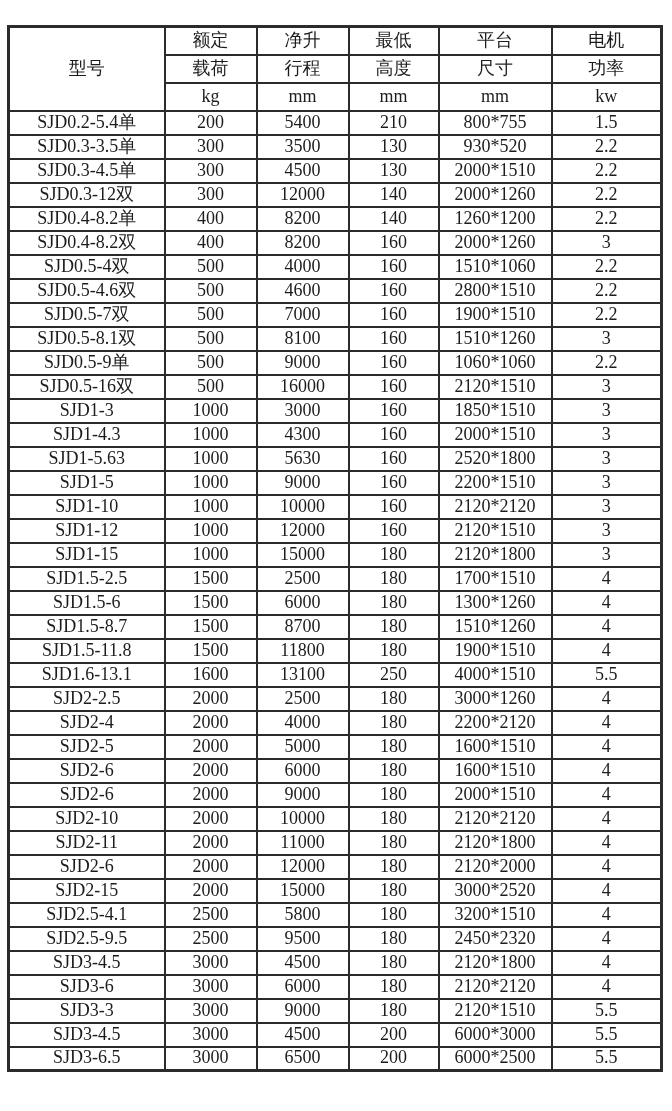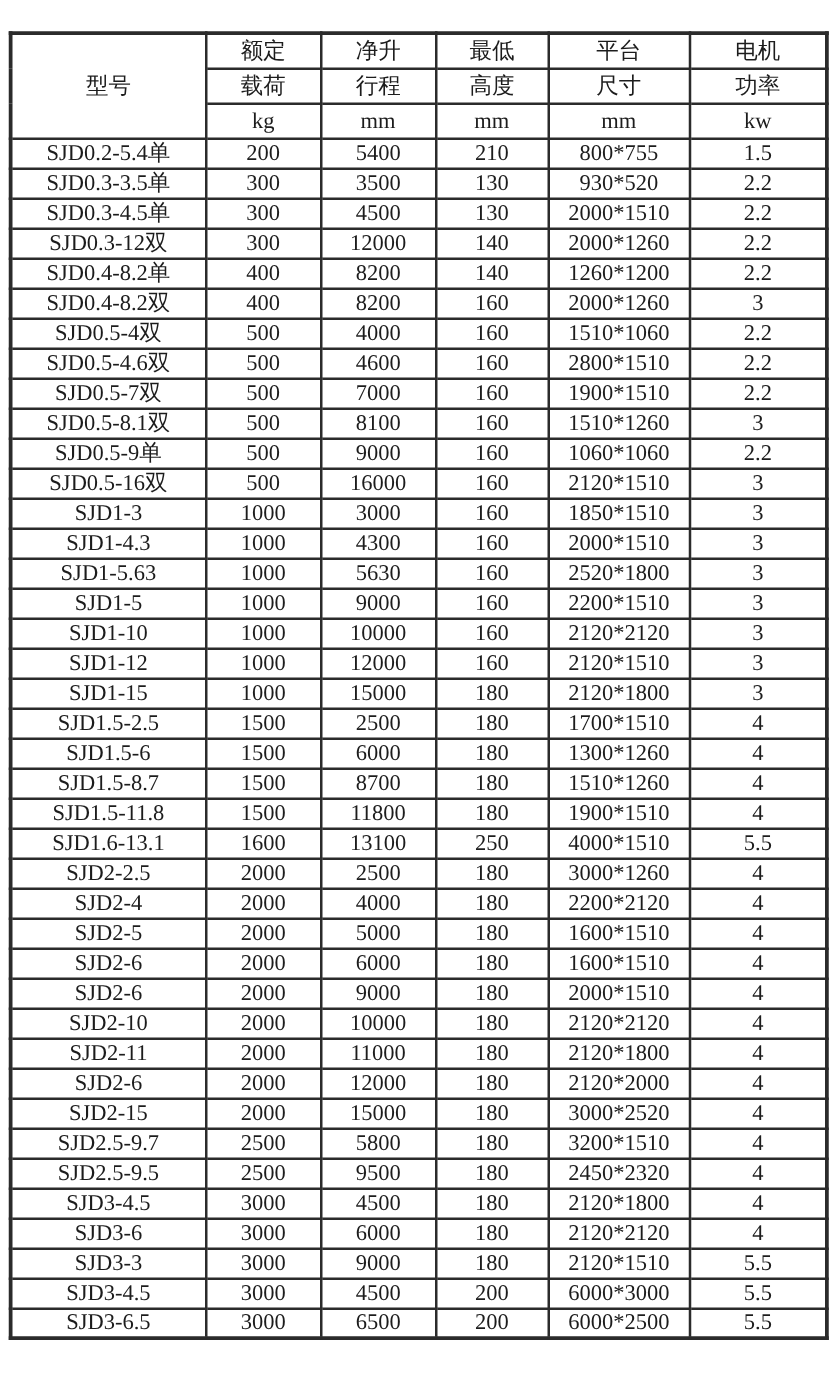--- a/index.html
+++ b/index.html
@@ -332,21 +332,21 @@
       </tr>
       <tr>
         <td>SJD2-15</td>
         <td>2000</td>
         <td>15000</td>
         <td>180</td>
         <td>3000*2520</td>
         <td>4</td>
       </tr>
       <tr>
-        <td>SJD2.5-9.7</td>
+        <td>SJD2.5-4.1</td>
         <td>2500</td>
         <td>5800</td>
         <td>180</td>
         <td>3200*1510</td>
         <td>4</td>
       </tr>
       <tr>
         <td>SJD2.5-9.5</td>
         <td>2500</td>
         <td>9500</td>

